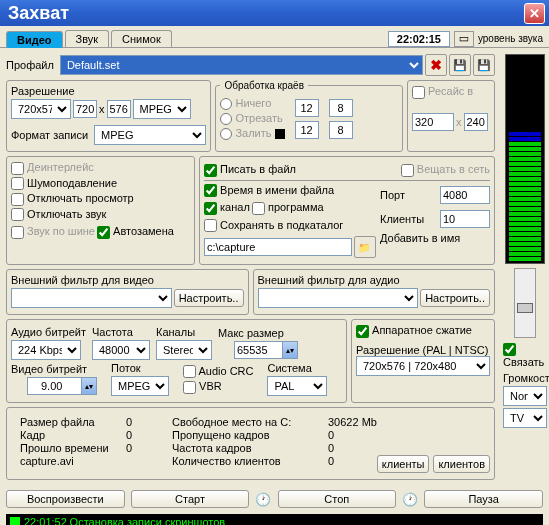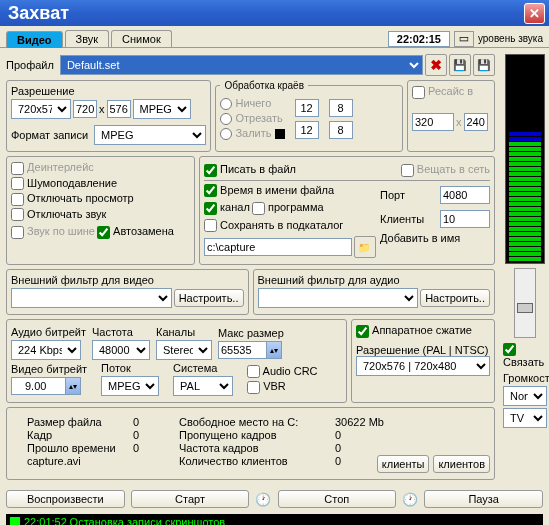--- a/index.html
+++ b/index.html
@@ -13,40 +13,40 @@
   .time-display { margin-left: auto; background: #fff; border: 1px solid #7F9DB9; padding: 1px 8px; font-weight: bold; }
   .level-btn { width: 20px; height: 16px; border: 1px solid #999; background: #ECE9D8; margin-left: 4px; cursor: pointer; }
   .level-label { margin-left: 4px; font-size: 10px; }
   .main { display: flex; }
   .left-panel { flex: 1; padding: 4px 6px; }
   .right-panel { width: 48px; padding: 4px 2px; }
   .row { display: flex; align-items: center; margin: 2px 0; gap: 2px; }
   label.lbl { margin-right: 4px; }
   select, input[type=text] { border: 1px solid #7F9DB9; background: #fff; padding: 1px 2px; height: 18px; }
   select { height: 20px; }
-  .combo { display: flex; }
+  .combo { display: flex; margin-left: 16px; }
   .combo input { border-right: none; }
   .combo .arrow { width: 16px; height: 18px; background: linear-gradient(to bottom,#B9D1F4,#8AB1E8); border: 1px solid #7F9DB9; display: flex; align-items: center; justify-content: center; font-size: 8px; cursor: pointer; }
   fieldset { border: 1px solid #999; padding: 4px; margin: 2px 0; border-radius: 3px; }
   fieldset legend { padding: 0 4px; font-size: 10px; }
   .btn { border: 1px solid #999; background: linear-gradient(to bottom,#fff,#ECE9D8); border-radius: 3px; padding: 2px 10px; cursor: pointer; text-align: center; }
   .btn-narrow { padding: 2px 4px; }
   .icon-btn { width: 22px; height: 22px; border: 1px solid #999; background: #ECE9D8; display: inline-flex; align-items: center; justify-content: center; cursor: pointer; border-radius: 2px; }
   input[type=checkbox] { width: 13px; height: 13px; accent-color: #008000; vertical-align: middle;}
   input[type=checkbox]:not(:checked) { accent-color: #ccc;}
   input[type=radio] { width: 12px; height: 12px; vertical-align: middle;}
   .disabled { color: #999; }
   .x-icon { color: #C00; font-weight: bold; font-size: 14px;}
   .vu-meter { width: 40px; height: 210px; background: #000; border: 1px solid #555; position: relative; margin: 2px auto; }
   .vu-col { position: absolute; bottom: 2px; width: 16px; display: flex; flex-direction: column-reverse; gap: 1px; }
   .vu-seg { height: 4px; background: #0C0; }
   .vu-seg.top { background: #00C; }
   .slider { height: 70px; width: 22px; background: #eee; border: 1px solid #999; margin: 4px auto; position: relative; }
   .slider .thumb { position: absolute; left: 2px; width: 16px; height: 10px; background: #ccc; border: 1px solid #666; top: 50%;}
-  .stats { display: grid; grid-template-columns: 100px 40px 150px 70px; gap: 1px 6px; margin: 4px 16px; align-items: center;}
+  .stats { display: grid; grid-template-columns: 100px 40px 150px 70px; gap: 1px 6px; margin: 4px 9px; align-items: center;}
   .status-bar { display: flex; align-items: center; background: #000; color: #0F0; padding: 2px 4px; margin: 2px 6px; font-size: 10px;}
   .status-bar .dot { width: 10px; height: 10px; background: #0F0; margin-right: 4px;}
   .sec { display: flex; gap: 4px;}
   .col { display: flex; flex-direction: column; gap: 2px;}
   .flex1 { flex: 1;}
   .small-in { width: 24px; text-align: center;}
   .med-in { width: 42px;}
   .hr { border: none; border-top: 1px solid #999; margin: 3px 0;}
   .grow { flex-grow: 1;}
   .btn-row { display: flex; gap: 6px; padding: 4px 6px; align-items: center;}
@@ -224,28 +224,28 @@
               <span>Видео битрейт</span>
               <div class="combo">
                 <input type="text" style="width: 54px; padding-left: 13px;" value="9.00">
                 <span class="arrow">▴▾</span>
               </div>
             </div>
         <div class="col">
               <span>Поток</span>
               <select style="width:58px"><option>MPEG2</option></select>
             </div>
-        <div class="col">
-              <span>Система</span>
-              <select style="width:60px"><option>PAL</option></select>
-            </div>
         <div class="col" style="justify-content:flex-end;gap:2px">
           <label><input type="checkbox" style=""> <span>Audio CRC</span></label>
           <label><input type="checkbox" style=""> <span>VBR</span></label>
         </div>
+        <div class="col">
+              <span>Система</span>
+              <select style="width:60px"><option>PAL</option></select>
+            </div>
       </div>
     </fieldset>
     <fieldset style="width:144px">
       <label><input type="checkbox" checked="" style=""> <span>Аппаратное сжатие</span></label>
       <div style="margin-top:6px">Разрешение (PAL | NTSC)</div>
       <select style="width:100%"><option>720x576 | 720x480</option></select>
     </fieldset>
   </div>
 
   <fieldset>

